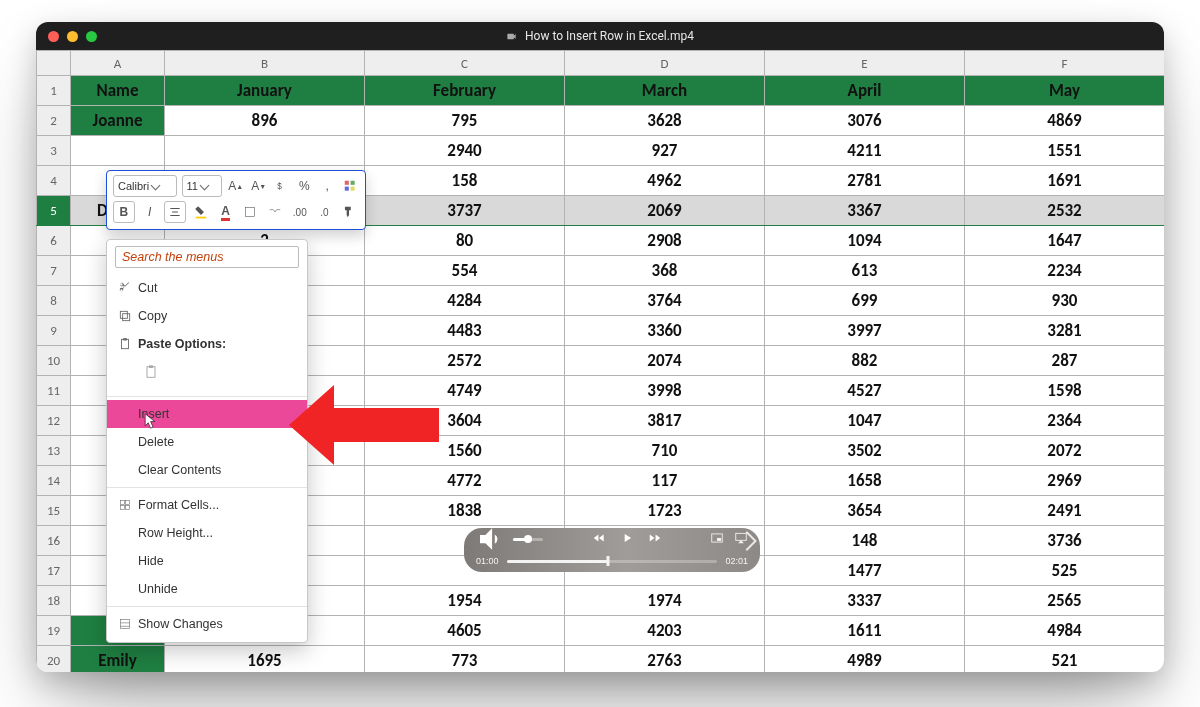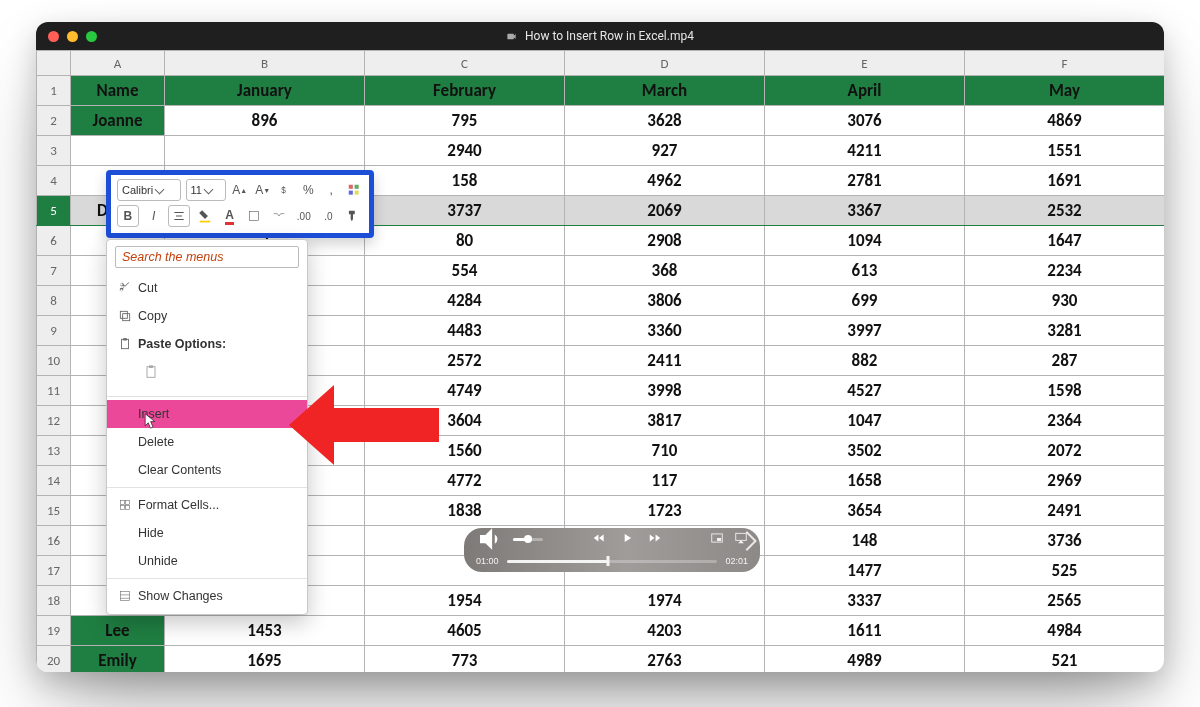--- a/index.html
+++ b/index.html
@@ -21,21 +21,21 @@
   table.sheet .corner{width:34px;}
   table.sheet .colhdr{height:24px;}
   table.sheet tbody td{height:29px;}
   .head-cell{background:#1f7f42;color:#fff;}
   .name-cell{background:#1f7f42;color:#fff;}
   table.sheet tr.selected td{background:#d9d9d9;}
   table.sheet tr.selected .rowhdr{background:#1f7f42;color:#fff;}
   
   table.sheet tr.selected td{border-top:1px solid #1f7f42;border-bottom:1px solid #1f7f42;}
   
-  .mini-toolbar{position:absolute;left:70px;top:148px;width:246px;background:#fff;border:5px solid #1d4ed8;border-radius:4px;box-shadow:0 6px 14px rgba(0,0,0,.18);padding:4px 6px 6px;font-size:12px;color:#333;z-index:20;font-family:-apple-system,Arial,sans-serif;text-align:right;}
+  .mini-toolbar{position:absolute;left:70px;top:148px;width:246px;background:#fff;border:1px solid #1d4ed8;border-radius:4px;box-shadow:0 6px 14px rgba(0,0,0,.18);padding:4px 6px 6px;font-size:12px;color:#333;z-index:20;font-family:-apple-system,Arial,sans-serif;text-align:right;}
   .mt-row{display:flex;align-items:center;gap:5px;margin-bottom:4px;}
   .mt-row:last-child{margin-bottom:0;}
   .mt-sel{border:1px solid #bbb;background:#fff;border-radius:3px;height:20px;font-size:11px;display:flex;align-items:center;padding:0 4px;gap:3px;}
   .mt-sel .caret{width:6px;height:6px;border-left:1px solid #666;border-bottom:1px solid #666;transform:rotate(-45deg);margin-top:-2px;}
   .mt-icon{width:20px;height:20px;border-radius:3px;display:flex;align-items:center;justify-content:center;color:#555;font-size:12px;}
   .mt-icon svg{width:14px;height:14px;}
   .mt-box{border:1px solid #bbb;}
   .mt-bold{font-weight:700;}
   .mt-ital{font-style:italic;}
   
@@ -178,39 +178,39 @@
               <td>554</td>
               <td>368</td>
               <td>613</td>
               <td>2234</td>
             </tr>
             <tr>
               <td class="rowhdr">8</td>
               <td></td>
               <td>26</td>
               <td>4284</td>
-              <td>3806</td>
+              <td>3764</td>
               <td>699</td>
               <td>930</td>
             </tr>
             <tr>
               <td class="rowhdr">9</td>
               <td></td>
               <td>68</td>
               <td>4483</td>
               <td>3360</td>
               <td>3997</td>
               <td>3281</td>
             </tr>
             <tr>
               <td class="rowhdr">10</td>
               <td></td>
               <td>90</td>
               <td>2572</td>
-              <td>2411</td>
+              <td>2074</td>
               <td>882</td>
               <td>287</td>
             </tr>
             <tr>
               <td class="rowhdr">11</td>
               <td></td>
               <td></td>
               <td>4749</td>
               <td>3998</td>
               <td>4527</td>
@@ -422,20 +422,24 @@
         <span class="ic">
             <svg viewBox="0 0 24 24">
               <rect x="4" y="4" width="7" height="7" fill="none" stroke="#666"></rect>
               <rect x="13" y="4" width="7" height="7" fill="none" stroke="#666"></rect>
               <rect x="4" y="13" width="7" height="7" fill="none" stroke="#666"></rect>
               <rect x="13" y="13" width="7" height="7" fill="none" stroke="#666"></rect>
             </svg>
           </span>
         <span>Format Cells...</span>
       </div>
+      <div class="cm-item noicon">
+          <span class="ic"></span>
+          <span>Row Height...</span>
+        </div>
       <div class="cm-item noicon">
           <span class="ic"></span>
           <span>Hide</span>
         </div>
       <div class="cm-item noicon">
           <span class="ic"></span>
           <span>Unhide</span>
         </div>
       <div class="cm-sep"></div>
       <div class="cm-item">

